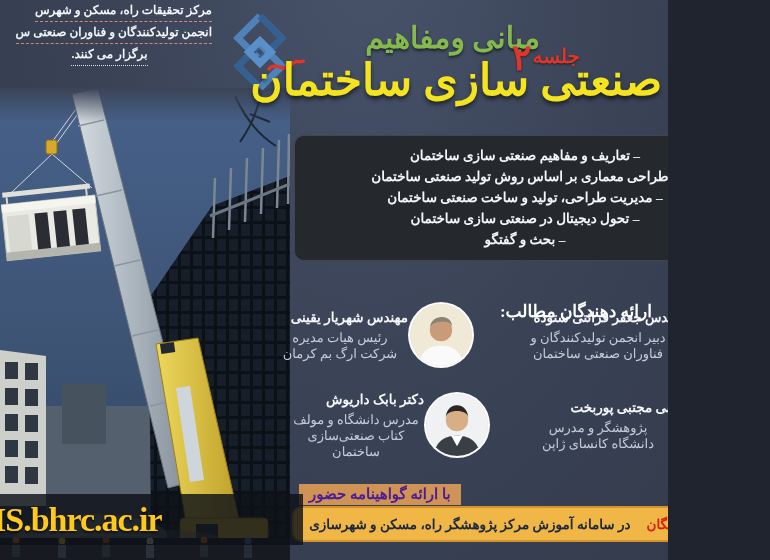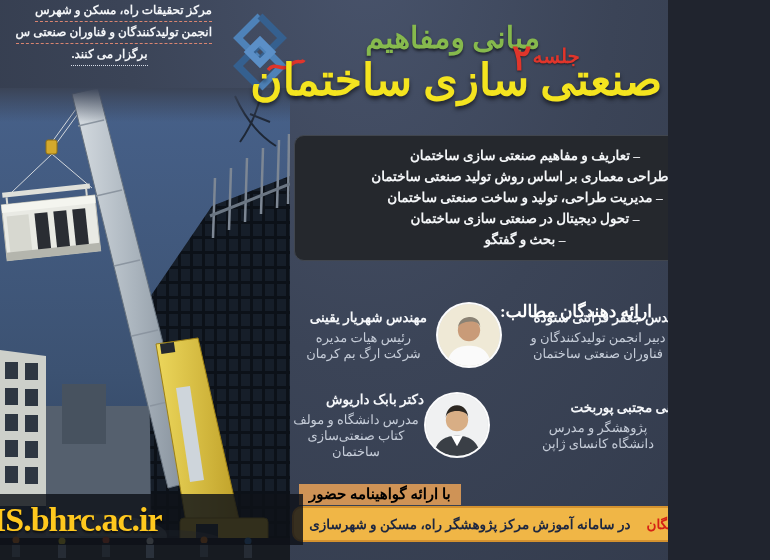--- a/index.html
+++ b/index.html
@@ -36,25 +36,25 @@
   .presenters-heading{position:absolute;right:16px;top:280px;direction:rtl;color:#ffffff;
     font-size:17px;font-weight:bold;white-space:nowrap;margin-top:21px;}
   .speaker{position:absolute;height:74px;display:flex;align-items:center;}
   .sp-text{flex:1;direction:rtl;text-align:right;padding-left:8px;}
   .sp-name{color:#f5f7fa;font-size:13.5px;font-weight:bold;white-space:nowrap;margin-bottom:4px;}
   .sp-role{color:#c5ccd8;font-size:13px;line-height:16px;text-align:center;}
   .sp-photo{width:66px;height:66px;border-radius:50%;overflow:hidden;flex:0 0 66px;
     border:2px solid rgba(255,255,255,.9);box-sizing:border-box;background:#dfe2e4;}
   .sp-photo svg{display:block;width:100%;height:100%;}
   .sp1{left:502px;top:298px;width:250px;}
-  .sp2{left:292px;top:298px;width:210px;gap:9px;}
+  .sp2{left:264px;top:298px;width:210px;}
   .sp3{left:502px;top:388px;width:250px;}
   .sp4{left:280px;top:388px;width:210px;}
   
-  .cert-strip{position:absolute;left:299px;top:484px;background:#cf9356;color:#000000;
+  .cert-strip{position:absolute;left:299px;top:484px;background:#cf9356;color:#4c1d95;
     direction:rtl;font-size:15px;font-weight:bold;padding:1px 10px 2px;white-space:nowrap;}
   .reg-banner{position:absolute;left:292px;top:506px;width:464px;height:36px;box-sizing:border-box;
     background:#f0b646;border:2px solid #d4922f;border-radius:10px;direction:rtl;
     display:flex;align-items:center;justify-content:center;color:#1d2740;
     font-size:13.5px;font-weight:bold;white-space:nowrap;}
   .reg-banner .free{color:#d62115;margin:0 16px;}
   
   .scene{position:absolute;left:0;top:88px;width:290px;height:472px;}
   .url-band{position:absolute;left:0;top:494px;width:303px;height:51px;
     background:rgba(14,17,23,.82);display:flex;align-items:center;overflow:hidden;}

